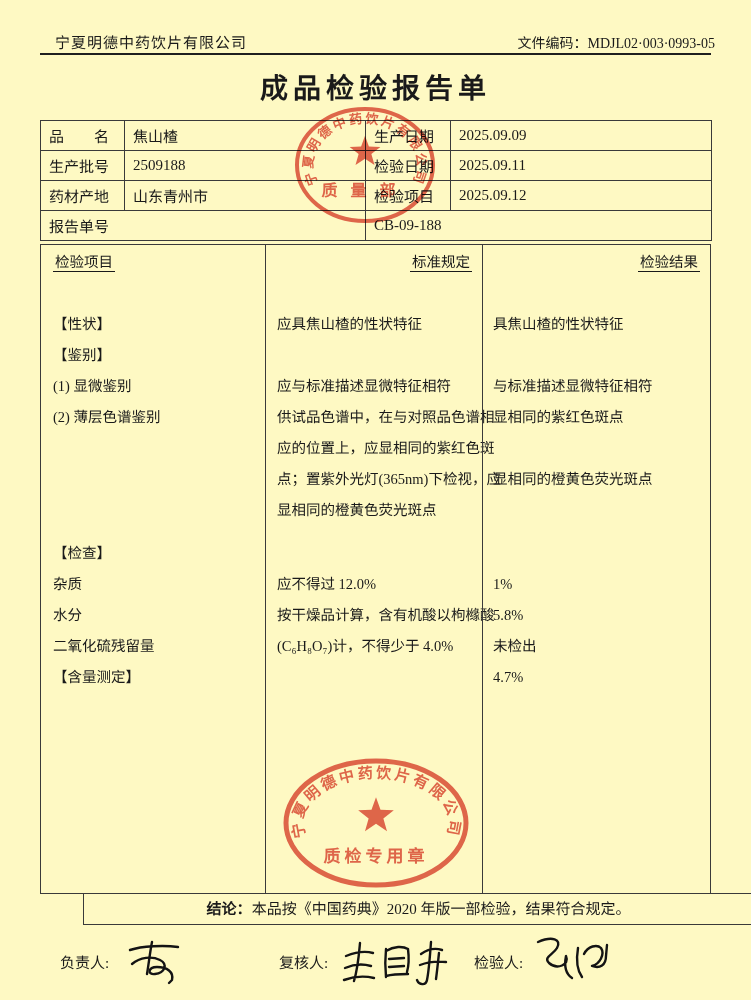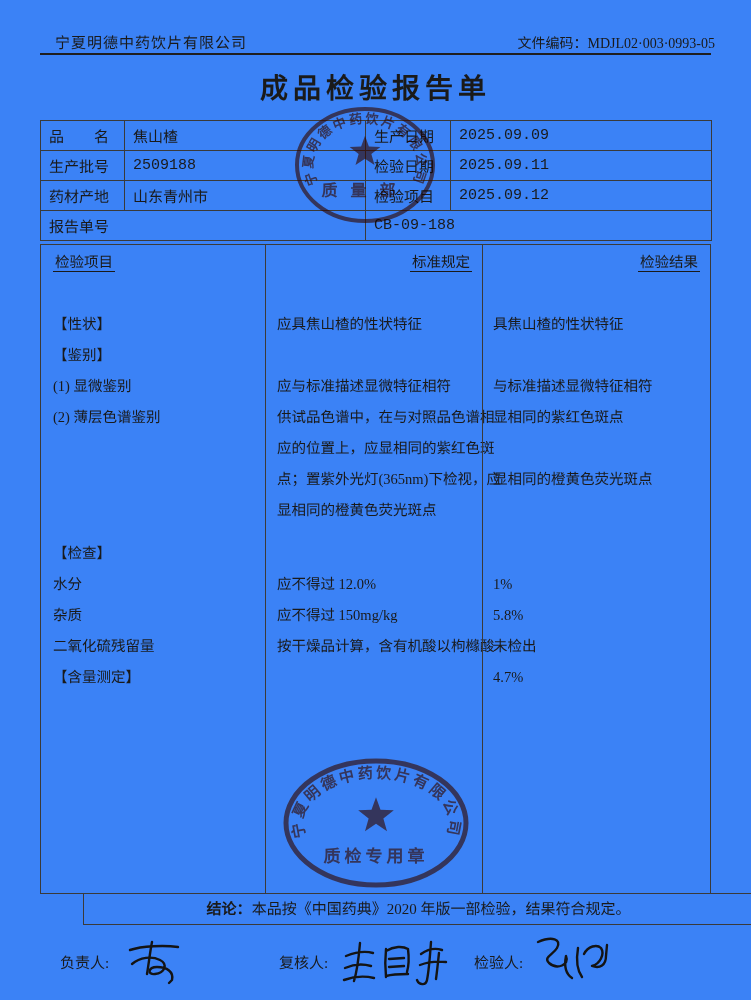--- a/index.html
+++ b/index.html
@@ -1,32 +1,32 @@
 <!DOCTYPE html>
 <html lang="zh-CN" style="--stamp-red: #d8473c; --ink: #1a1a1a;"><head>
 <meta charset="utf-8">
 <style>
   :root{ --stamp-red:#d8473c; --ink:#1a1a1a; }
   *{box-sizing:border-box;}
   html,body{margin:0;padding:0;background:#ffffff;}
   .page{
-    position:relative; width:751px; height:1000px; background:#3b82f6;
+    position:relative; width:751px; height:1000px; background:#fef9c3;
     font-family:"Liberation Serif","DejaVu Serif",serif;
     color:var(--ink);
     overflow:hidden;
   }
   
   .company{position:absolute; left:55px; top:31px; font-size:15px; letter-spacing:1px;}
   .doccode{position:absolute; right:36px; top:32px; font-size:14px;}
   .head-rule{position:absolute; left:40px; top:53px; width:671px; border-top:2px solid #1f1f1f;}
   .title{position:absolute; left:0; top:66px; width:100%; text-align:center;
          font-size:28px; font-weight:bold; letter-spacing:5px;}
   
   table.info{position:absolute; left:40px; top:120px; width:671px;
-             border-collapse:collapse; table-layout:fixed;font-family:Liberation Mono, monospace;}
+             border-collapse:collapse; table-layout:fixed;}
   table.info td{border:1px solid #3a3a3a; height:30px; padding:0 4px 0 8px;
                 font-size:15px; white-space:nowrap; overflow:hidden;}
   
   .main-table{position:absolute; left:40px; top:244px; width:671px; height:650px;
               border:1px solid #3a3a3a; display:flex;}
   .mcol{height:100%; padding-top:2px;}
   .mcol1{width:224px; padding-left:12px;}
   .mcol2{width:217px; border-left:1px solid #3a3a3a; padding-left:11px;}
   .mcol3{flex:1; border-left:1px solid #3a3a3a; padding-left:10px;}
   .ln{height:31px; line-height:31px; font-size:14.5px; white-space:nowrap;}
@@ -103,41 +103,41 @@
       <div class="ln"></div>
       <div class="ln">【性状】</div>
       <div class="ln">【鉴别】</div>
       <div class="ln">(1) 显微鉴别</div>
       <div class="ln">(2) 薄层色谱鉴别</div>
       <div class="ln"></div>
         <div class="ln"></div>
         <div class="ln"></div>
       <div class="sp"></div>
       <div class="ln">【检查】</div>
+      <div class="ln">杂质</div>
       <div class="ln">水分</div>
-      <div class="ln">杂质</div>
       <div class="ln">二氧化硫残留量</div>
       <div class="ln">【含量测定】</div>
     </div>
 
     <div class="mcol mcol2">
       <div class="ln c"><span class="u">标准规定</span></div>
       <div class="ln"></div>
       <div class="ln">应具焦山楂的性状特征</div>
       <div class="ln"></div>
       <div class="ln">应与标准描述显微特征相符</div>
       <div class="ln">供试品色谱中，在与对照品色谱相</div>
       <div class="ln">应的位置上，应显相同的紫红色斑</div>
       <div class="ln">点；置紫外光灯(365nm)下检视，应</div>
       <div class="ln">显相同的橙黄色荧光斑点</div>
       <div class="sp"></div>
       <div class="ln"></div>
       <div class="ln">应不得过 12.0%</div>
-      <div class="ln">应不得过 150mg/kg</div>
       <div class="ln">按干燥品计算，含有机酸以枸橼酸</div>
+      <div class="ln">(C₆H₈O₇)计，不得少于 4.0%</div>
     </div>
 
     <div class="mcol mcol3">
       <div class="ln c"><span class="u">检验结果</span></div>
       <div class="ln"></div>
       <div class="ln">具焦山楂的性状特征</div>
       <div class="ln"></div>
       <div class="ln">与标准描述显微特征相符</div>
       <div class="ln">显相同的紫红色斑点</div>
       <div class="ln"></div>

